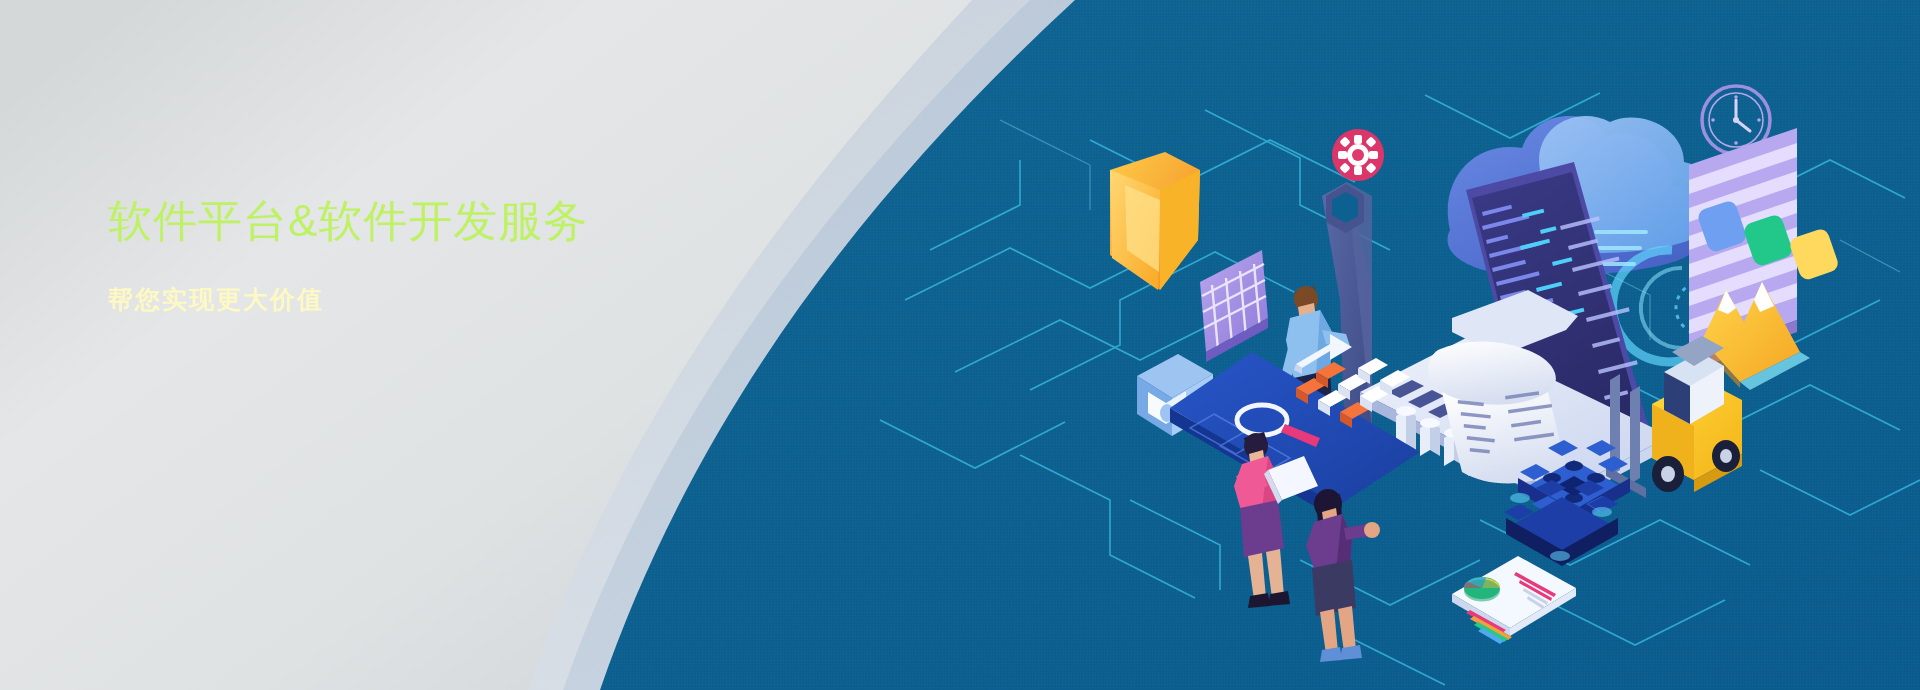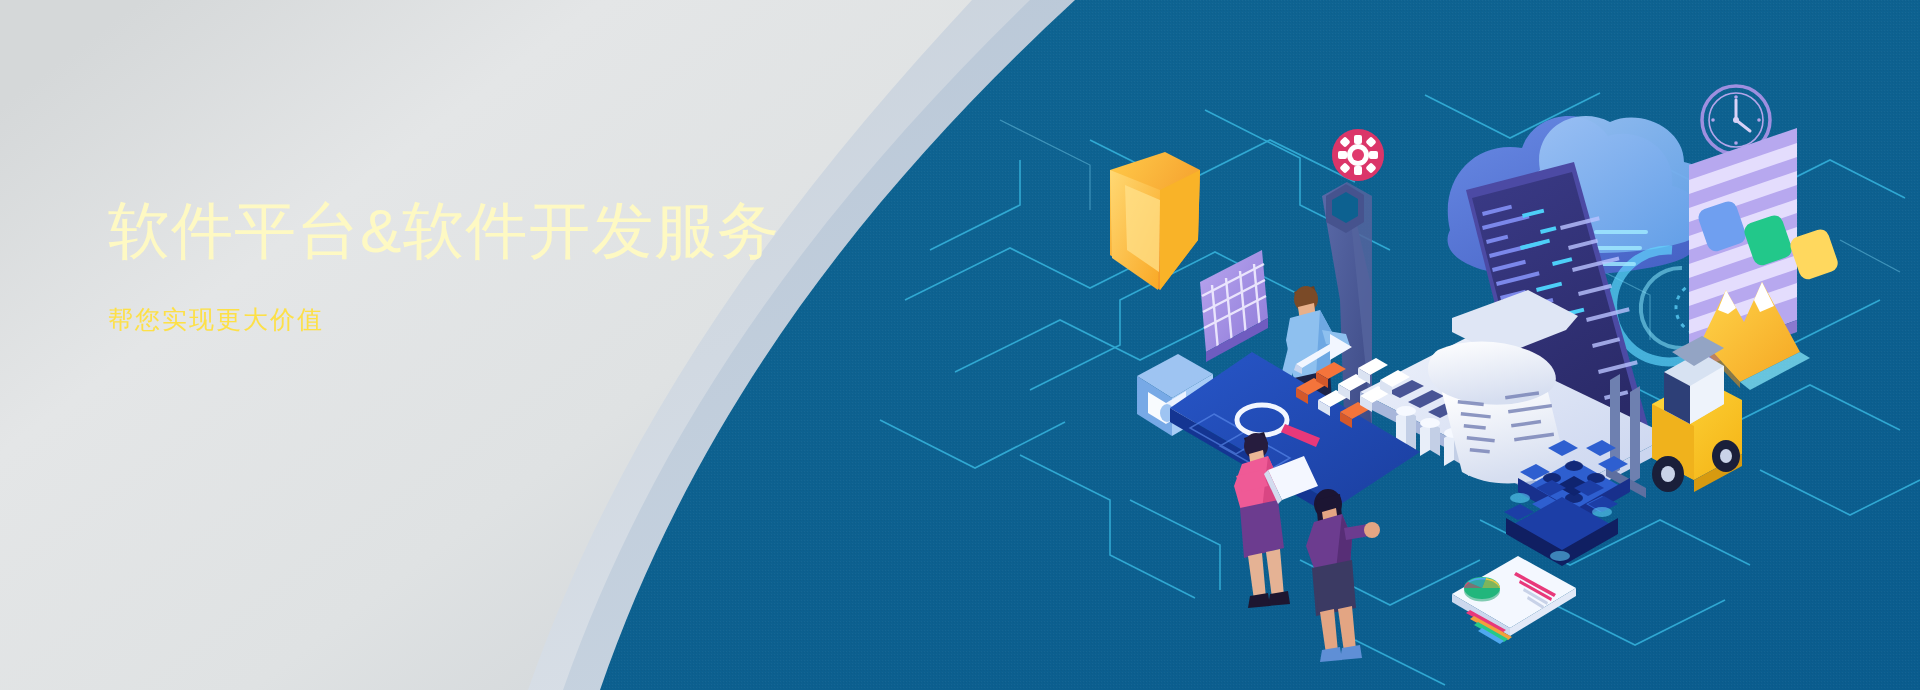--- a/index.html
+++ b/index.html
@@ -14,34 +14,34 @@
   .layer{position:absolute;inset:0;}
   svg.layer{display:block;}
   
   #text-block{
     position:absolute;
     left:108px; top:196px;
     width:780px;
     z-index:40;
   }
   #headline{
-    font-size:62px;
+    font-size:44px;
     line-height:1.12;
     font-weight:500;
     letter-spacing:1px;
-    color:#fef9c3;
+    color:#bef264;
     margin:0;
     white-space:nowrap;
   }
   #subhead{
     margin:38px 0 0 0;
     font-size:25px;
     letter-spacing:2px;
-    color:#fde047;
-    font-weight:400;
+    color:#fef9c3;
+    font-weight:700;
   }
 </style>
 </head>
 <body>
 
 <div id="banner">
 
   <svg class="layer" width="1920" height="690" viewBox="0 0 1920 690" preserveAspectRatio="none">
     <defs>
       <linearGradient id="blueBg" x1="0" y1="0" x2="1" y2="1">

